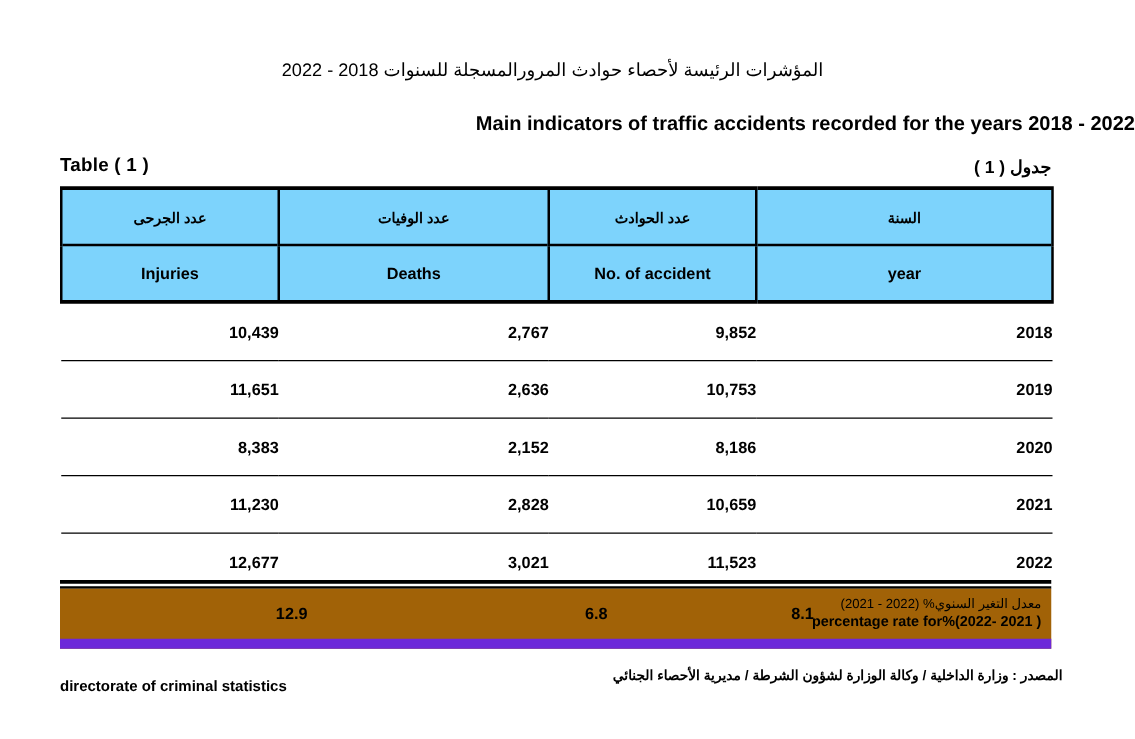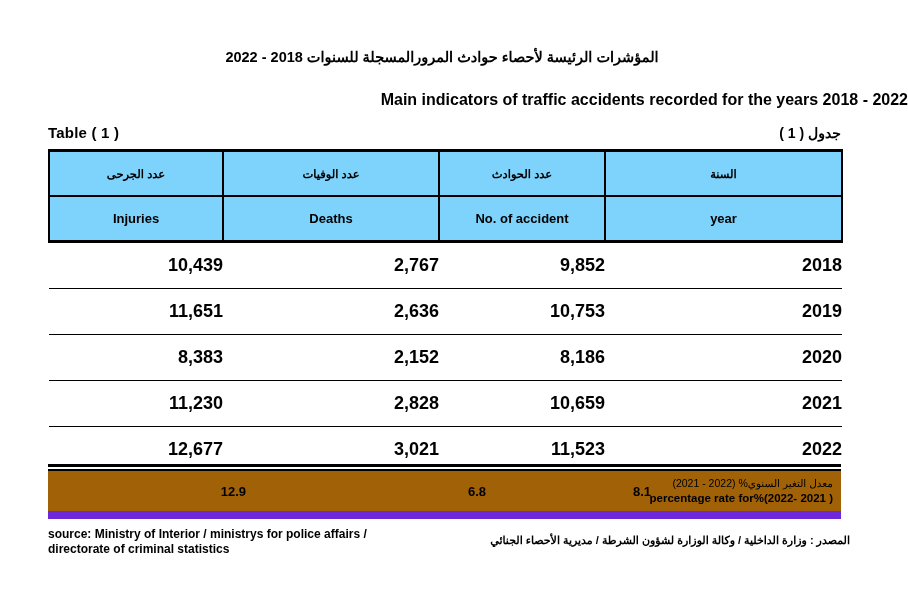--- a/index.html
+++ b/index.html
@@ -24,21 +24,21 @@
   }
 
   
   .title-ar {
     position: absolute;
     left: 0;
     top: 47px;
     width: 884px;
     text-align: center;
     font-size: 14.5px;
-    font-weight: bold;
+    font-weight: normal;
     direction: rtl;
     unicode-bidi: embed;
     line-height: 20px;
   }
   .title-en {
     position: absolute;
     left: 0;
     top: 89px;
     width: 908px;
     text-align: right;
@@ -111,21 +111,21 @@
     direction: rtl;
     unicode-bidi: embed;
   }
   .hdr-en {
     font-size: 13px;
   }
 
   
   .data-cell {
     height: 45px;
-    font-size: 18px;
+    font-size: 13px;
     font-weight: bold;
     text-align: right;
     border-bottom: 1.6px solid #000;
     background: #ffffff;
   }
   .data-row-last .data-cell {
     border-bottom: none;
   }
   .pad-injuries { padding-right: 52px; }
   .pad-deaths   { padding-right: 24px; }
@@ -291,18 +291,18 @@
       <div class="sum-val sum-deaths">6.8</div>
       <div class="sum-val sum-accident">8.1</div>
       <div class="sum-label">
         <span class="sum-label-ar">معدل التغير السنوي% (2022 - 2021)</span>
         <span class="sum-label-en">percentage rate for%(2022- 2021 )</span>
       </div>
     </div>
   </div>
 
   <div class="source-en">
-    <span>source: Ministry of Interior / ministrys for police affairs /</span><br>
+    <br>
     <span>directorate of criminal statistics</span>
   </div>
   <div class="source-ar">المصدر : وزارة الداخلية / وكالة الوزارة لشؤون الشرطة / مديرية الأحصاء الجنائي</div>
 
 </div>
 
 </body></html>

